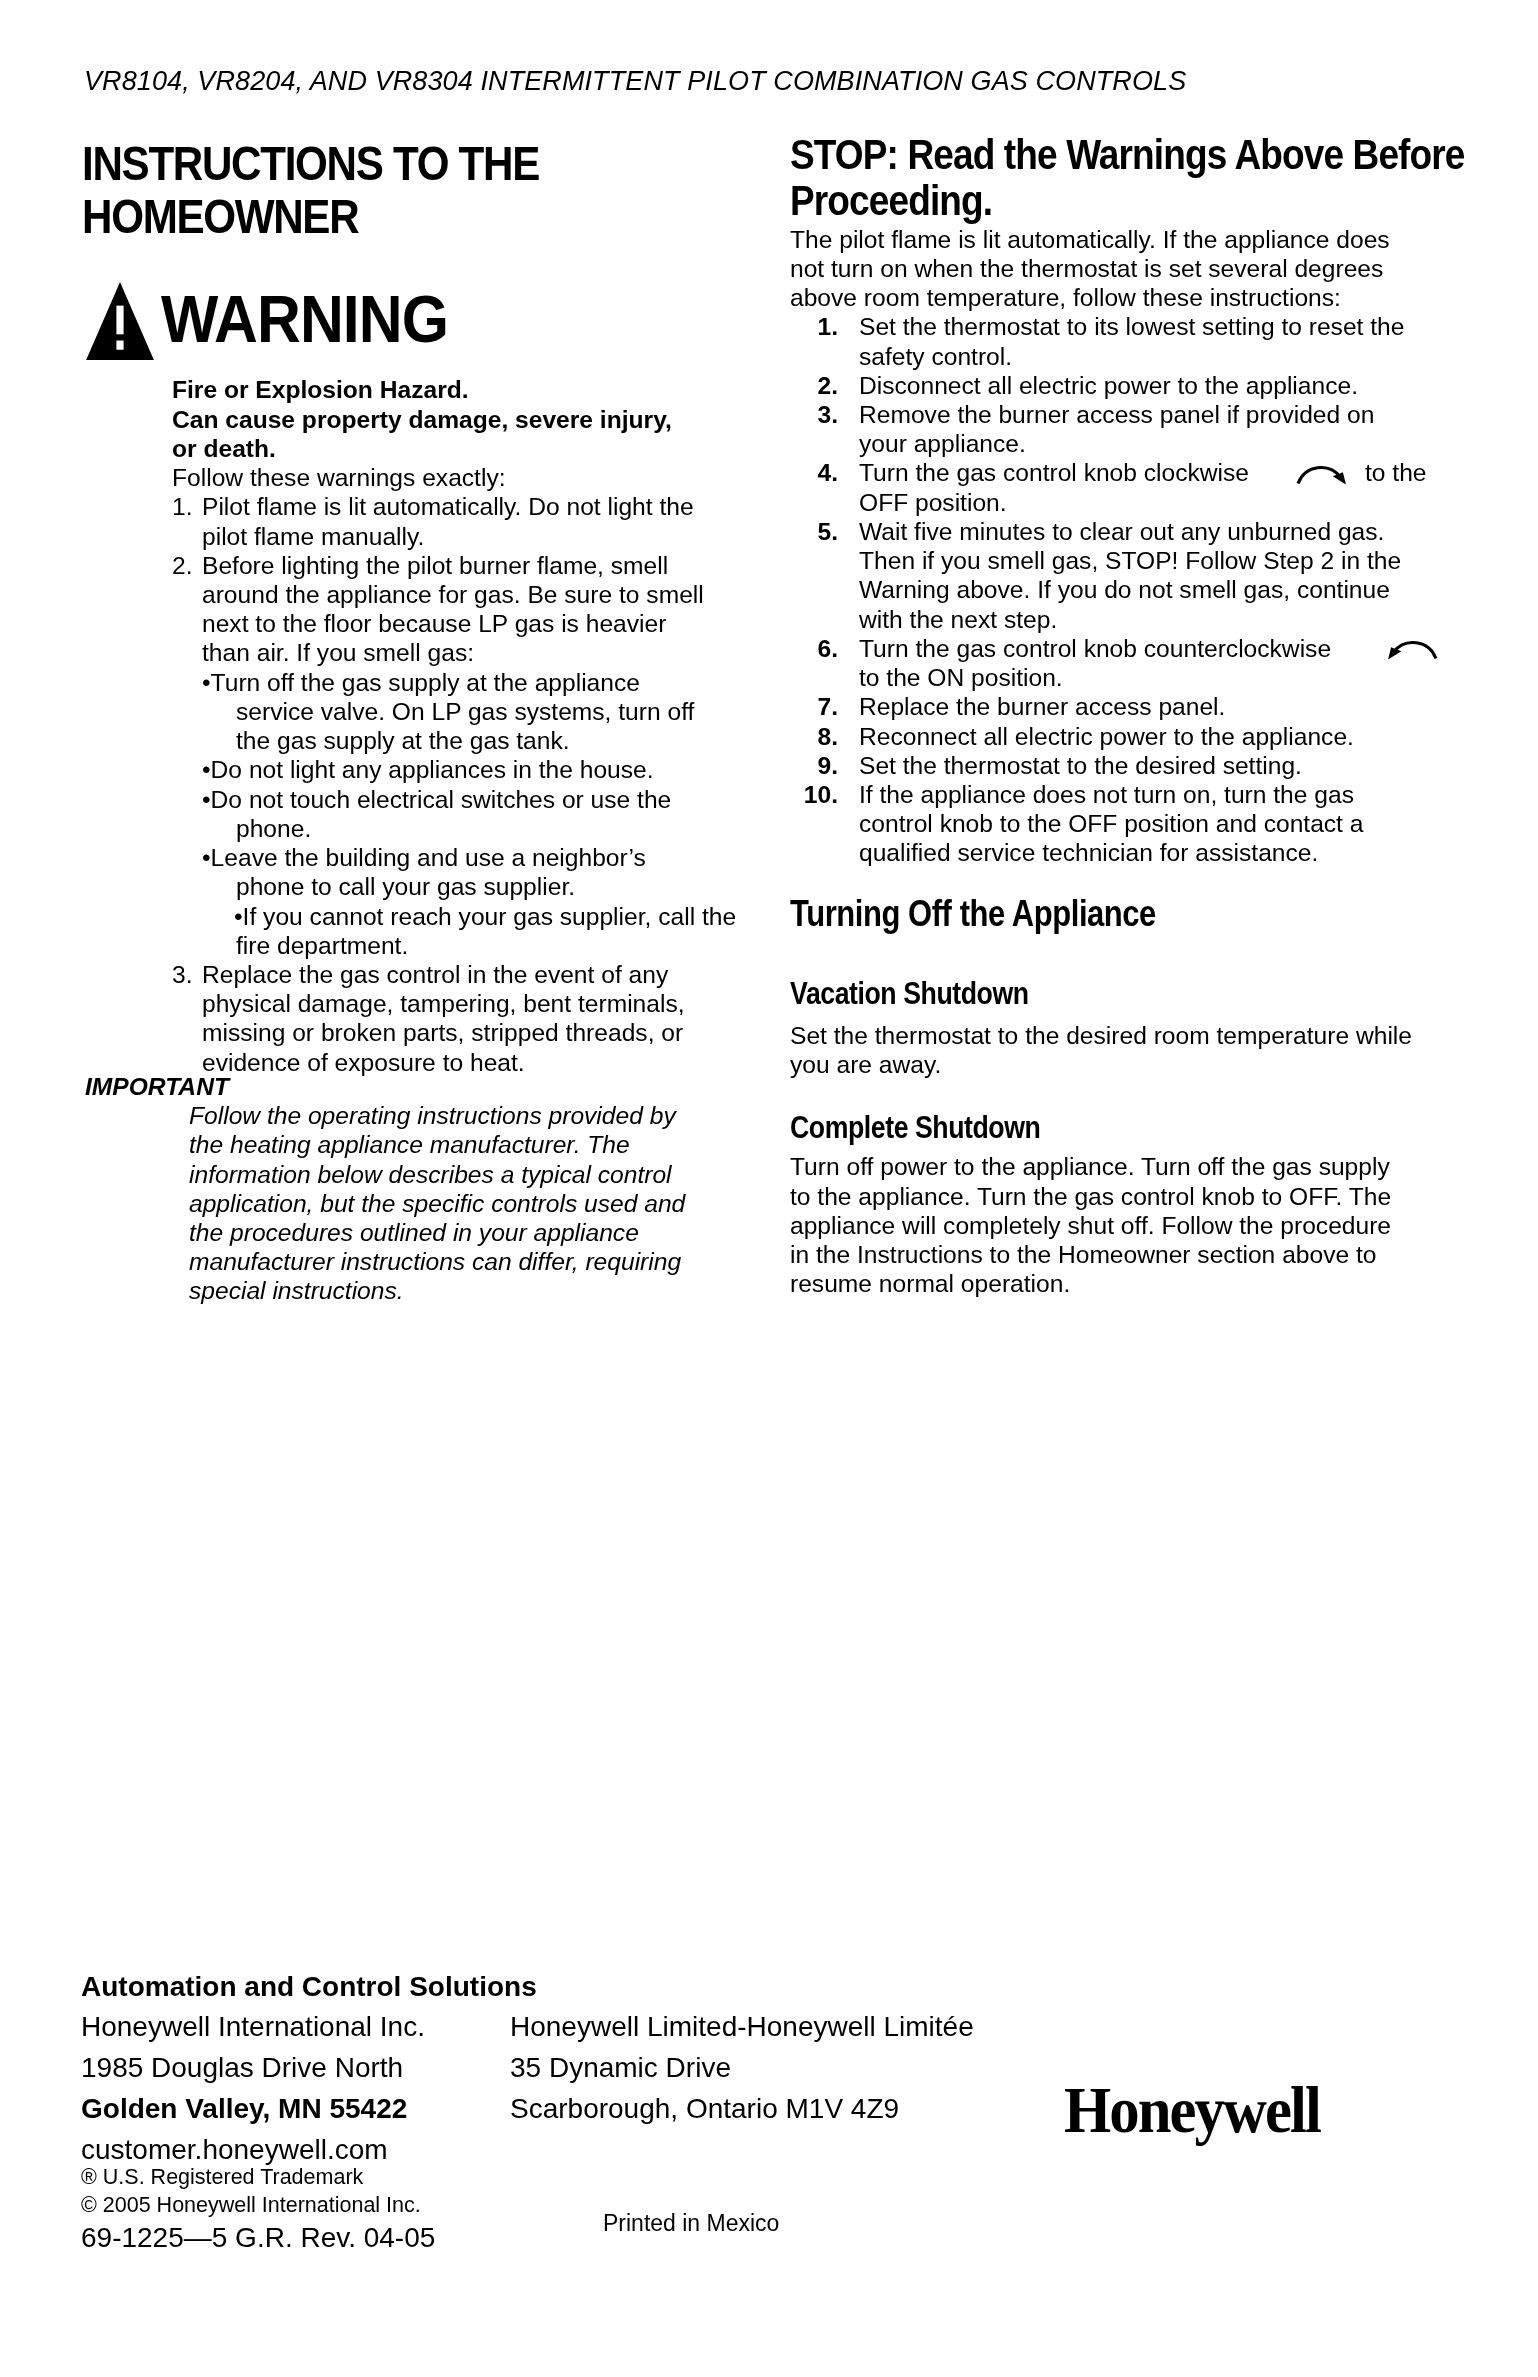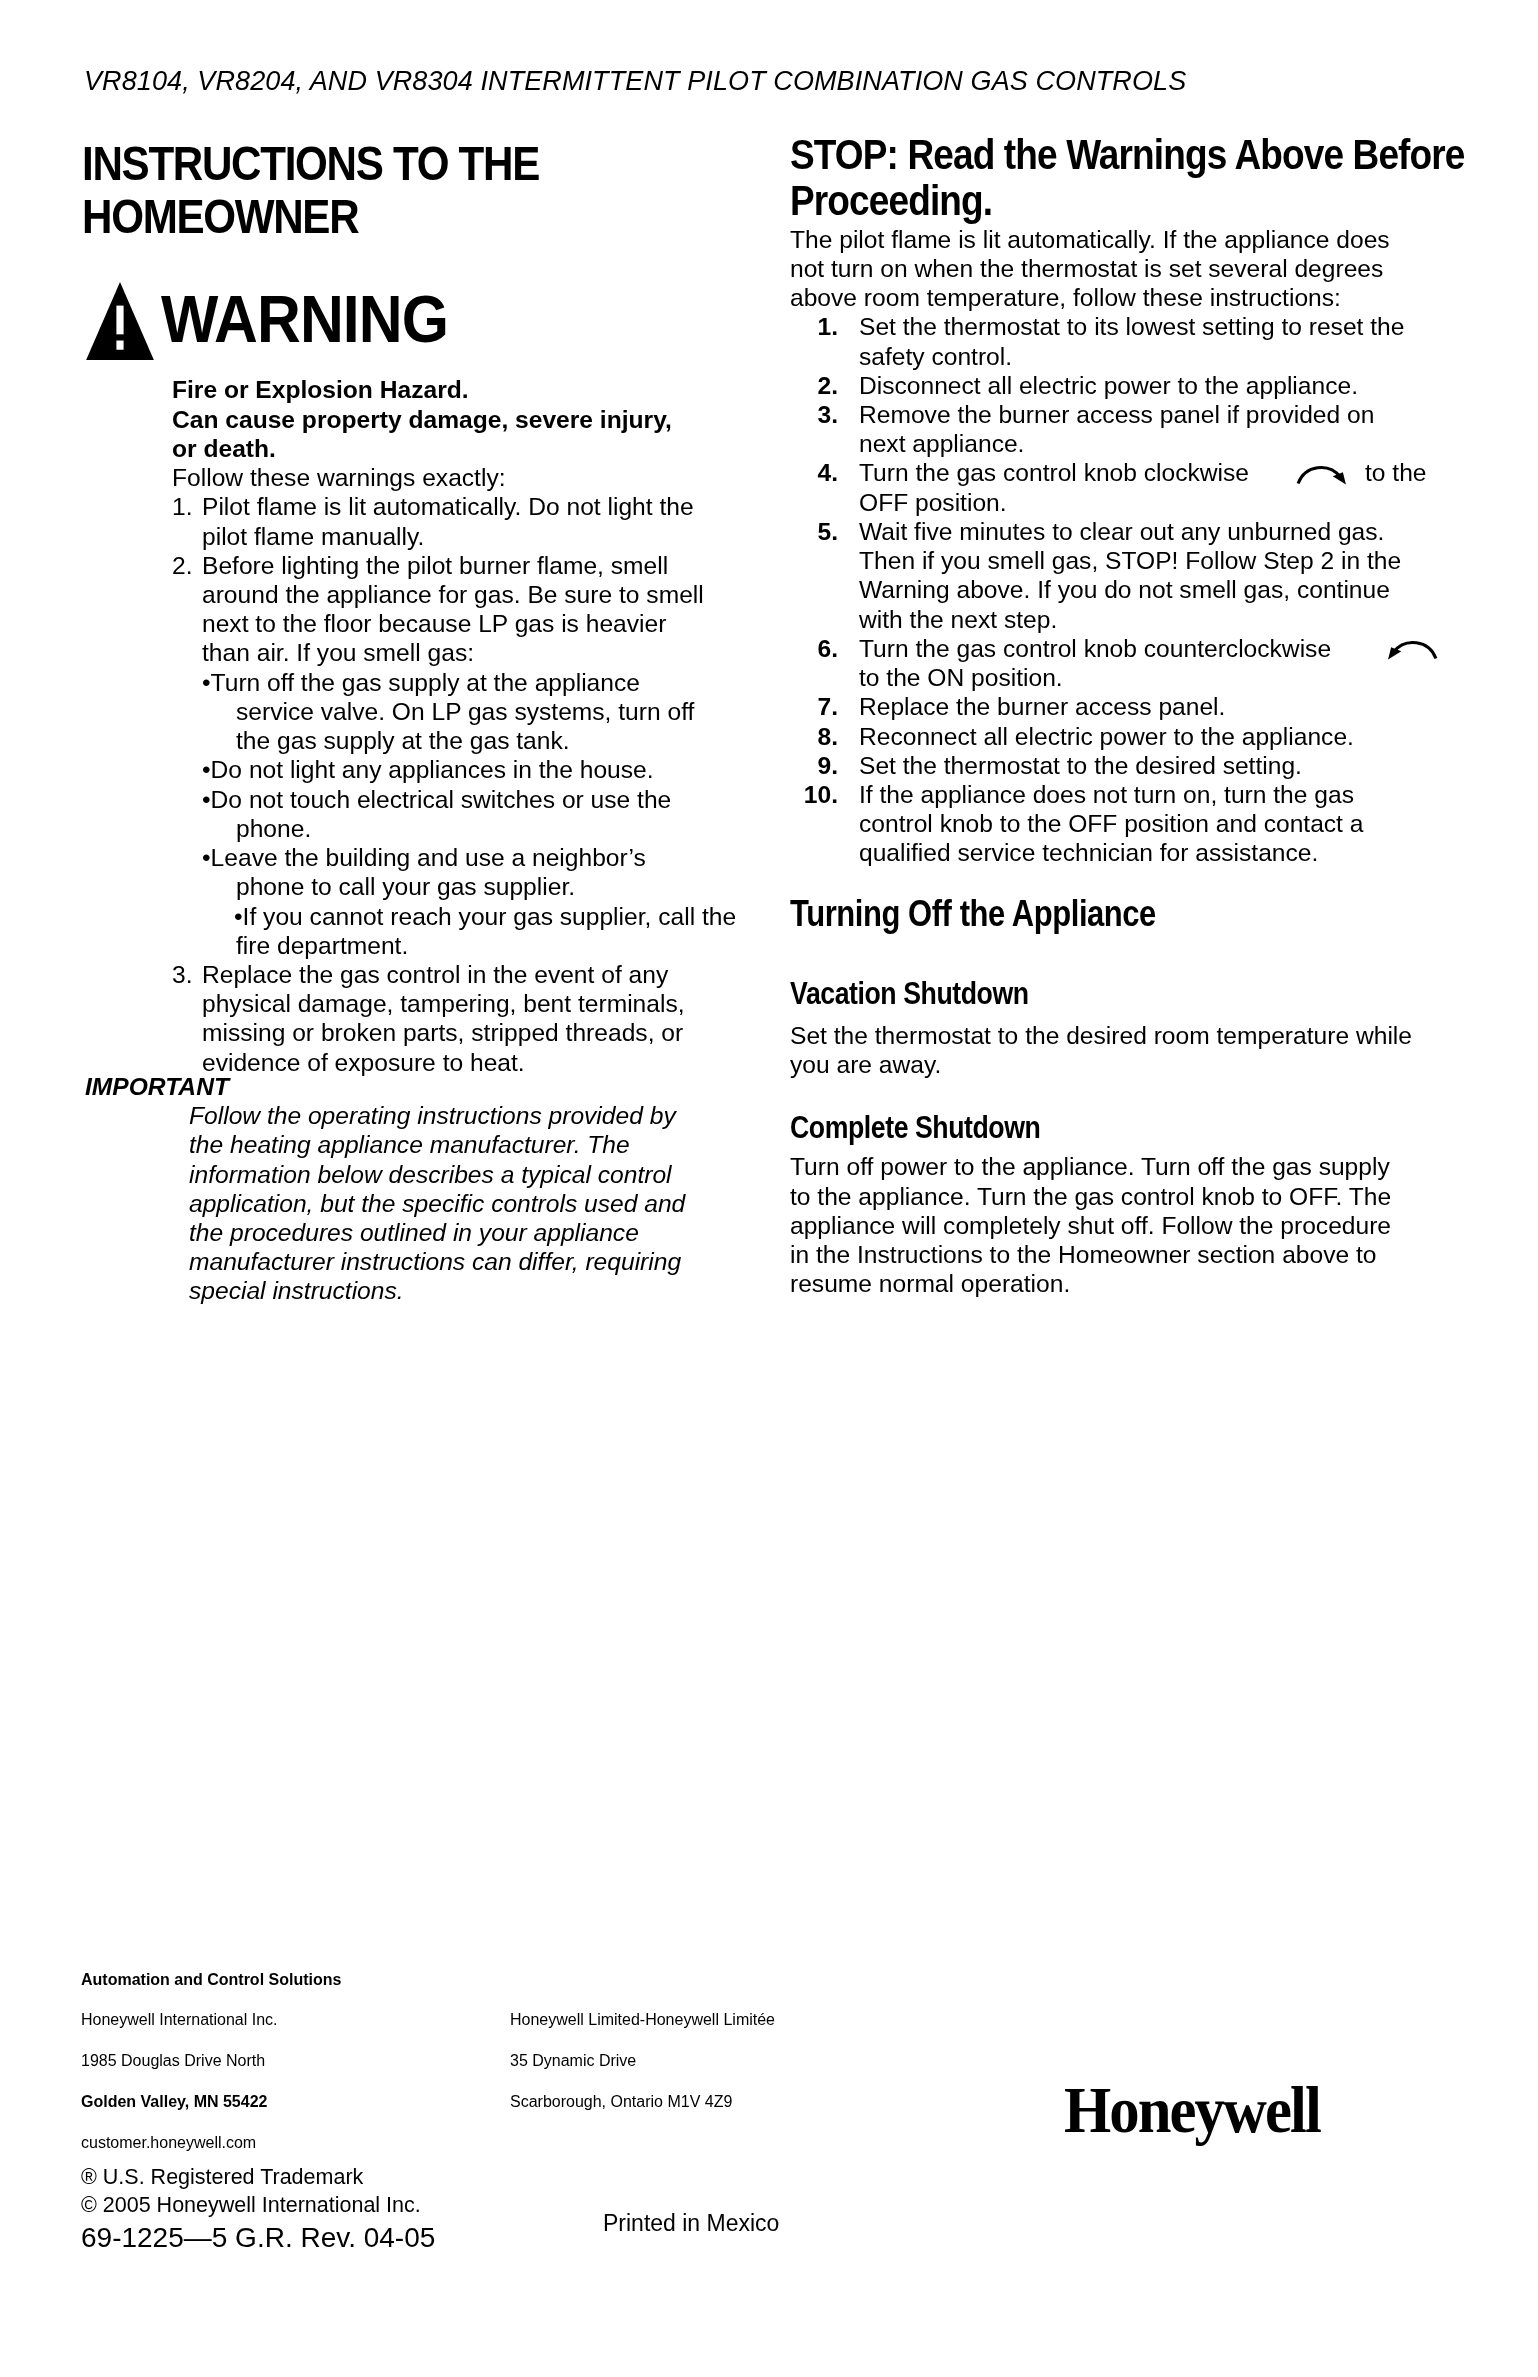--- a/index.html
+++ b/index.html
@@ -8,21 +8,21 @@
   .hdr { left: 84px; top: 66px; font-size: 27px; font-style: italic; letter-spacing: 0.1px; }
   .h1 { font-weight: bold; font-size: 49px; line-height: 52px; letter-spacing: -1.5px; transform: scaleX(0.86); transform-origin: left top; }
   .h2 { font-weight: bold; font-size: 43px; line-height: 46px; letter-spacing: -1px; transform: scaleX(0.86); transform-origin: left top; }
   .h3 { font-weight: bold; font-size: 36px; letter-spacing: -0.5px; transform: scaleX(0.86); transform-origin: left top; }
   .bold { font-weight: bold; }
   .ital { font-style: italic; }
   .line { position: absolute; white-space: nowrap; font-size: 24.6px; line-height: 29px; }
   .warn-word { left: 161px; top: 281px; font-size: 66px; font-weight: bold; letter-spacing: -1px; transform: scaleX(0.92); transform-origin: left top; }
   .num-r { position: absolute; font-weight: bold; font-size: 24.6px; line-height: 29px; text-align: right; width: 41px; }
   .logo { position: absolute; left: 1064px; top: 2072px; font-family: "Liberation Serif", serif; font-weight: bold; font-size: 66px; letter-spacing: -2.1px; transform: scaleX(0.92); transform-origin: left top; }
-  .foot { position: absolute; white-space: nowrap; font-size: 16px; }
+  .foot { position: absolute; white-space: nowrap; font-size: 28px; }
 </style>
 </head>
 <body>
 
 <div class="abs hdr">VR8104, VR8204, AND VR8304 INTERMITTENT PILOT COMBINATION GAS CONTROLS</div>
 
 <div class="abs h1" style="left:82px; top:137px;">INSTRUCTIONS TO THE</div>
 <div class="abs h1" style="left:82px; top:190px;">HOMEOWNER</div>
 
 <svg class="abs" style="left:86px; top:282px;" width="68" height="78" viewBox="0 0 132 152">
@@ -82,21 +82,21 @@
 
 <div class="num-r" style="left:797px; top:312px;">1.</div>
 <div class="line" style="left:859px; top:312px;">Set the thermostat to its lowest setting to reset the</div>
 <div class="line" style="left:859px; top:342px;">safety control.</div>
 
 <div class="num-r" style="left:797px; top:371px;">2.</div>
 <div class="line" style="left:859px; top:371px;">Disconnect all electric power to the appliance.</div>
 
 <div class="num-r" style="left:797px; top:400px;">3.</div>
 <div class="line" style="left:859px; top:400px;">Remove the burner access panel if provided on</div>
-<div class="line" style="left:859px; top:429px;">next appliance.</div>
+<div class="line" style="left:859px; top:429px;">your appliance.</div>
 
 <div class="num-r" style="left:797px; top:458px;">4.</div>
 <div class="line" style="left:859px; top:458px;">Turn the gas control knob clockwise</div>
 <svg class="abs" style="left:1296px; top:462px;" width="53" height="23.6" viewBox="0 0 104 46">
   <path d="M4,42 C18,6 64,0 88,30" fill="none" stroke="#000" stroke-width="6"></path>
   <polygon points="98,44 72,28 92,20" fill="#000"></polygon>
 </svg>
 <div class="line" style="left:1365px; top:458px;">to  the</div>
 <div class="line" style="left:859px; top:488px;">OFF position.</div>
 

